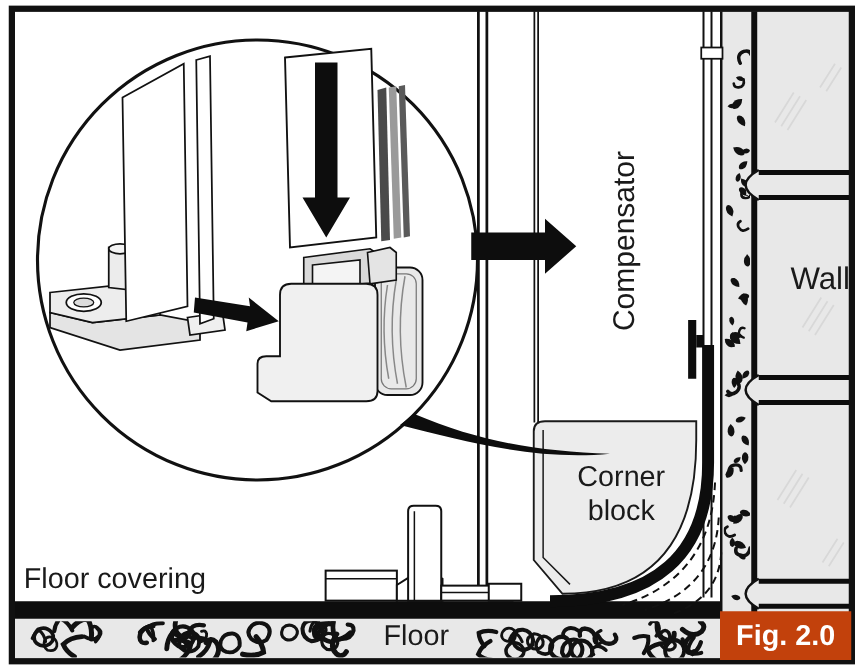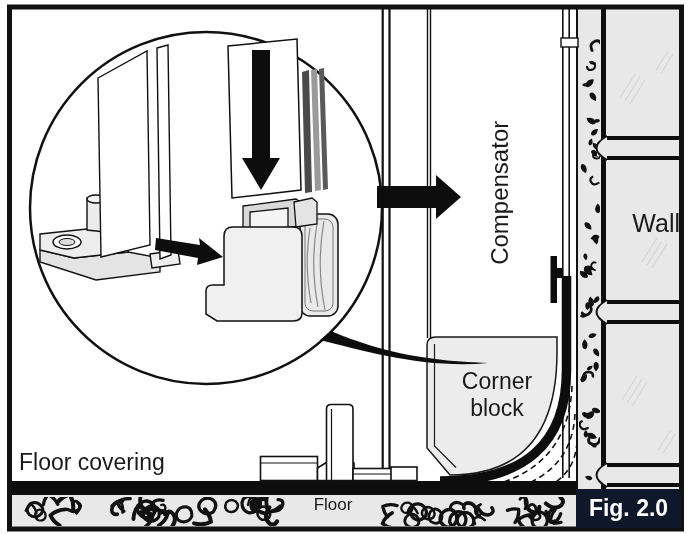--- a/index.html
+++ b/index.html
@@ -6,22 +6,22 @@
   .stage{position:relative;width:688px;height:534px;background:#fff;overflow:hidden;
          font-family:"Liberation Sans",sans-serif;color:#111;}
   .stage svg{position:absolute;left:0;top:0;}
   .label{position:absolute;color:#1a1a1a;line-height:1.15;}
   .label-compensator{left:390px;top:179px;width:220px;text-align:center;font-size:24px;
          transform:rotate(-90deg);}
   .label-wall{left:606px;top:209px;width:74px;text-align:right;font-size:25px;}
   .label-corner{left:437px;top:368px;width:120px;text-align:center;font-size:23px;
          line-height:27px;white-space:pre-line;}
   .label-floorcov{left:19px;top:449px;font-size:23px;}
-  .label-floor{left:283px;top:495px;width:100px;text-align:center;font-size:17px;}
-  .figbox{position:absolute;left:576px;top:489px;width:105px;height:39px;background:#0f172a;
+  .label-floor{left:283px;top:495px;width:100px;text-align:center;font-size:23px;}
+  .figbox{position:absolute;left:576px;top:489px;width:105px;height:39px;background:#c2410c;
          color:#fff;font-weight:bold;font-size:23px;display:flex;align-items:center;
          justify-content:center;}
 </style>
 </head>
 <body>
 
 <div class="stage">
 
 <svg width="688" height="534" viewBox="0 0 688 534">
   <defs>

